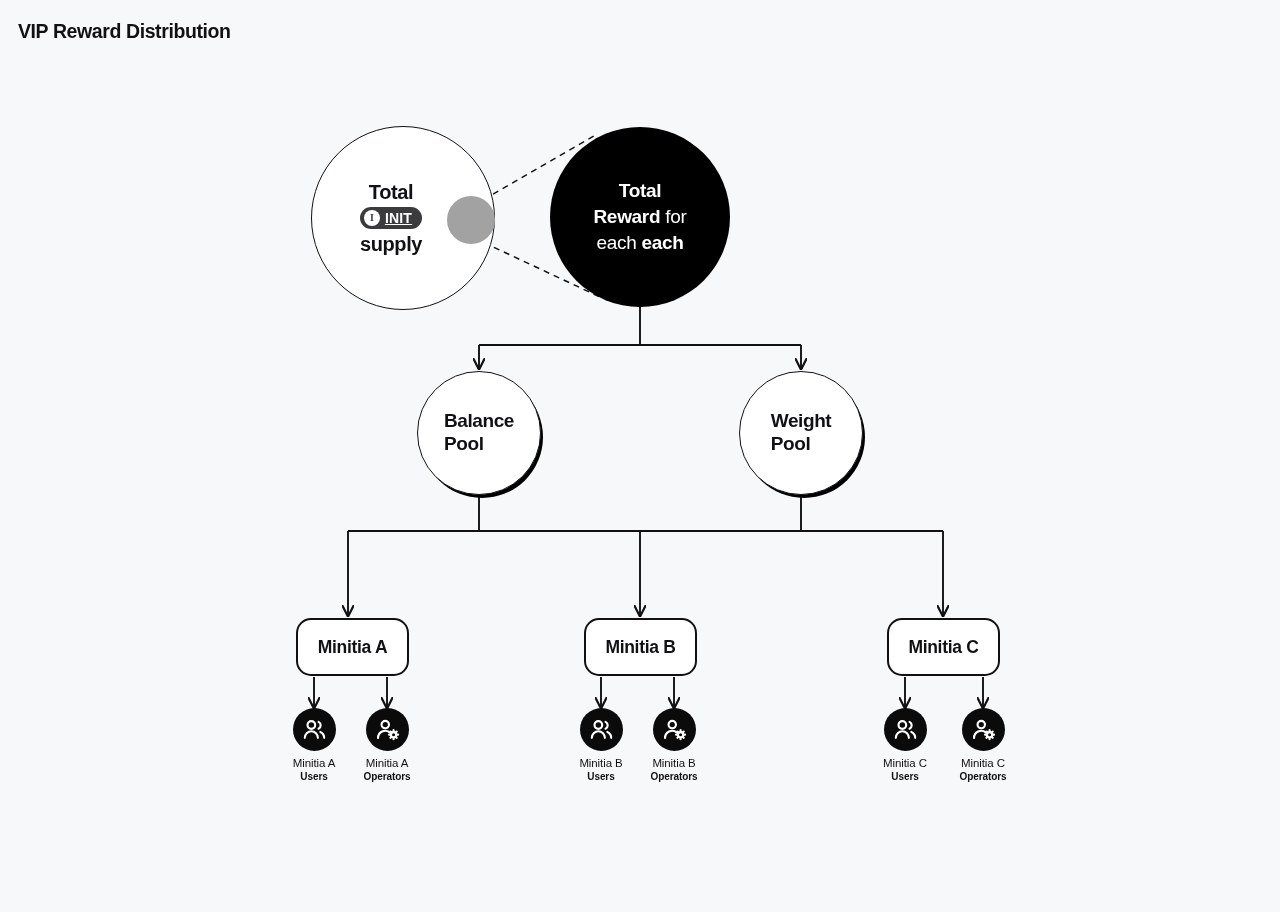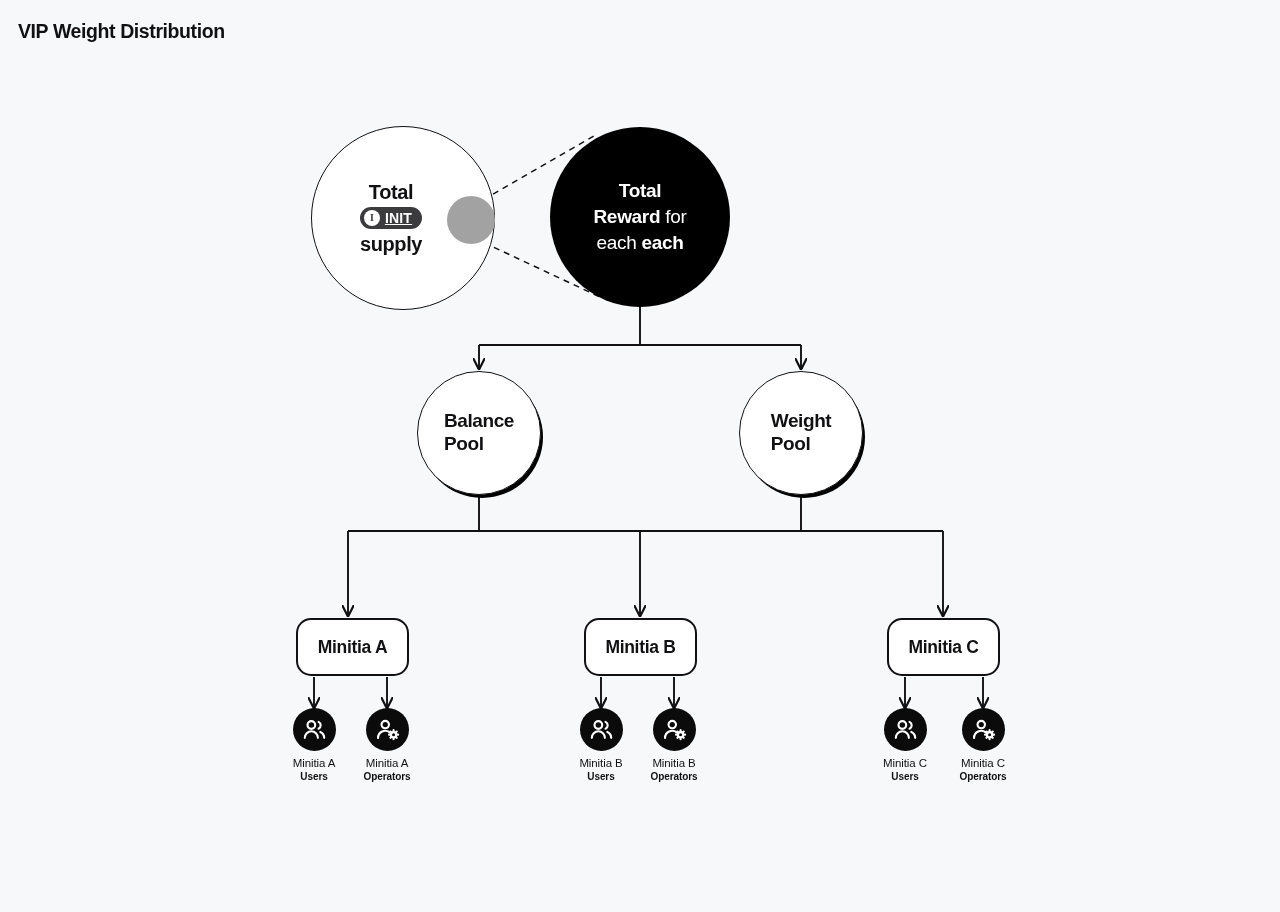--- a/index.html
+++ b/index.html
@@ -198,21 +198,21 @@
     font-size: 11.5px;
     line-height: 1.18;
     letter-spacing: -0.1px;
     color: #111113;
   }
   .leaf-label .l2 { font-weight: bold; font-size: 10px; display: block; }
 </style>
 </head>
 <body>
 
-<div id="page-title">VIP Weight Distribution</div>
+<div id="page-title">VIP Reward Distribution</div>
 
 <div class="stage">
 
   <svg class="wires" viewBox="0 0 1280 912">
     <defs>
       <marker id="arrow" viewBox="0 0 10 10" refX="8.5" refY="5" markerWidth="6" markerHeight="6" orient="auto-start-reverse">
         <path d="M 0 0 L 10 5 L 0 10" fill="none" stroke="#111113" stroke-width="1.9" stroke-linecap="round" stroke-linejoin="round"></path>
       </marker>
     </defs>
 

